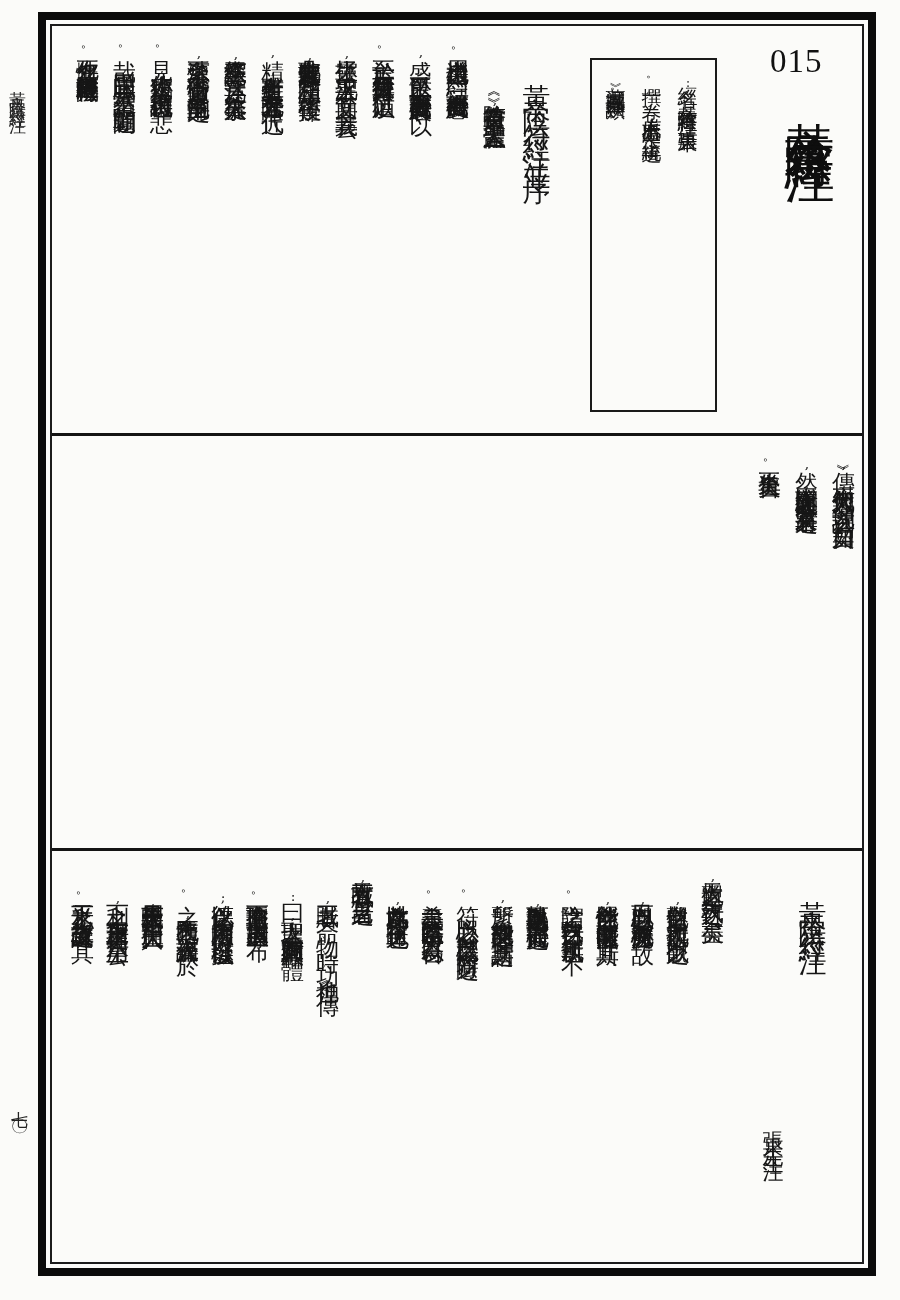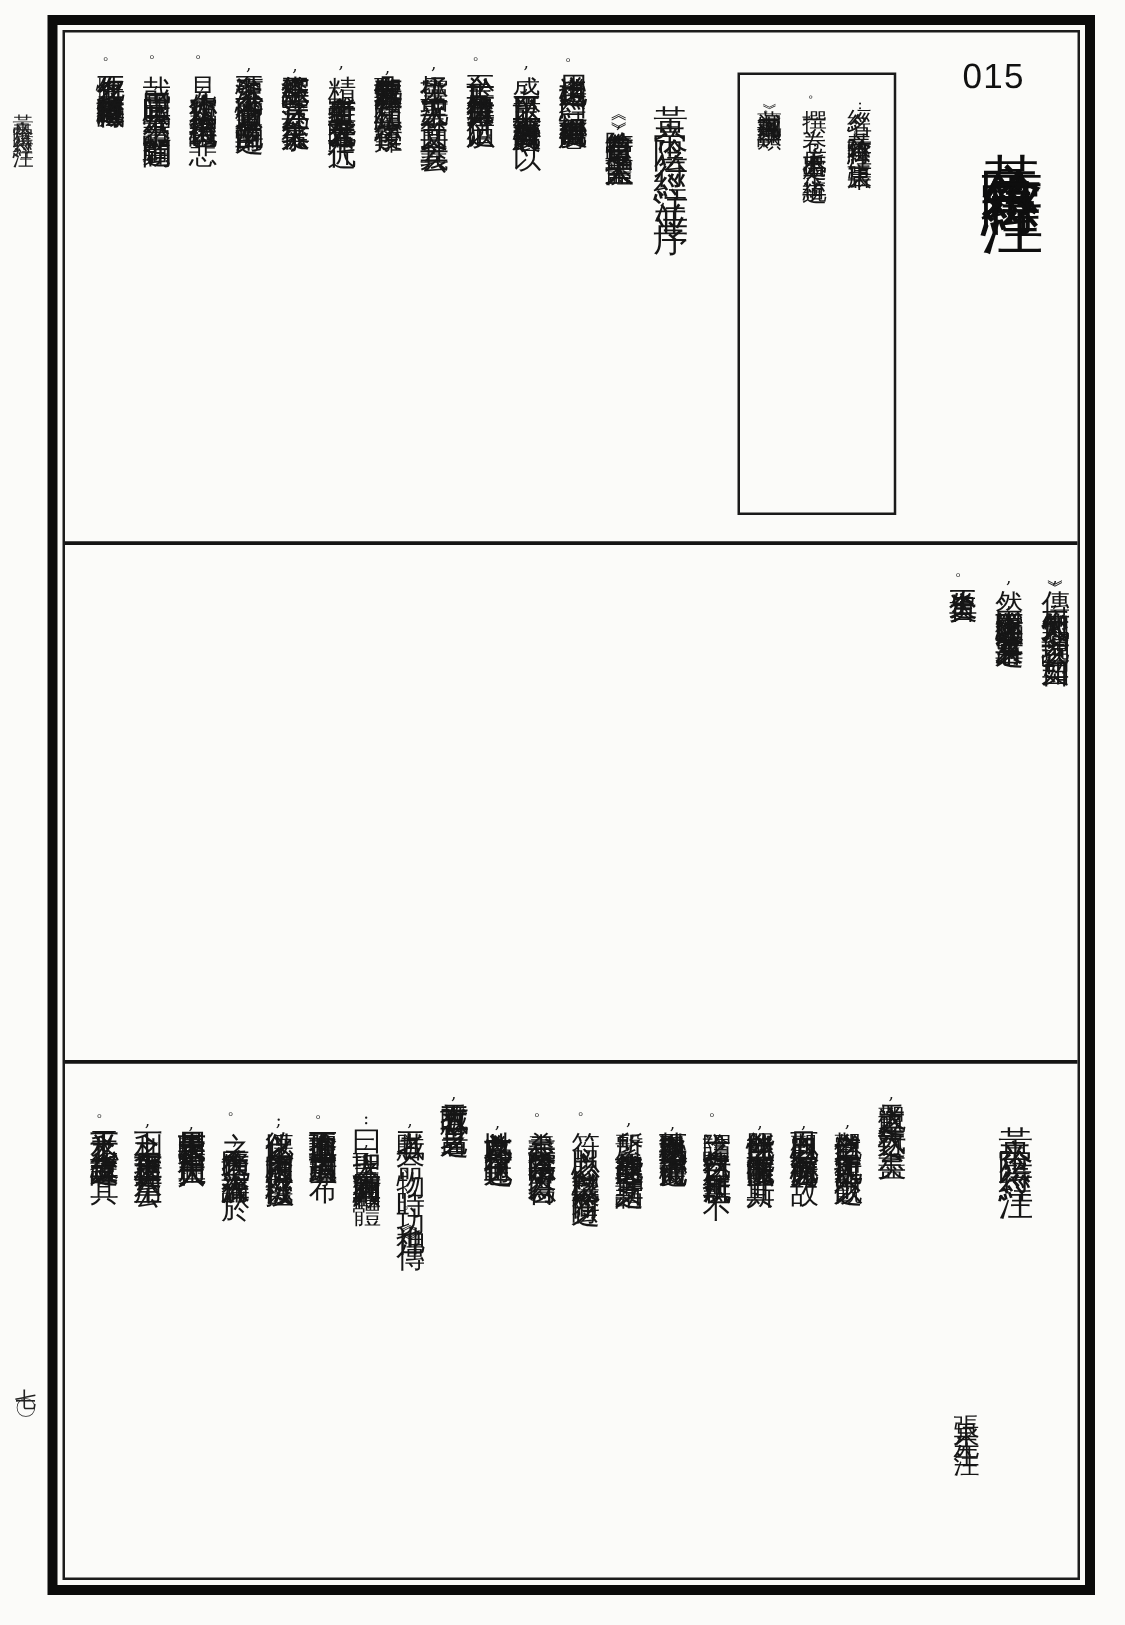--- a/index.html
+++ b/index.html
@@ -35,22 +35,22 @@
   .rule-2 { top:822px; }
 
   
   .sec { position:absolute; writing-mode:vertical-rl; text-orientation:upright; }
   .col { line-height:37px; font-size:23px; letter-spacing:0.5px; padding-top:16px; }
   .pn { font-size:60%; letter-spacing:0; }
 
   
   .masthead { position:absolute; left:714px; top:14px; width:88px; height:390px; }
   .masthead-number {
-    font-size:28px; line-height:42px; padding-left:4px;
-    font-family:Liberation Sans, sans-serif; color:#111;
+    font-size:33px; line-height:42px; padding-left:4px;
+    font-family:Liberation Serif, serif; color:#111;
     letter-spacing:1px;
   }
   .masthead-title {
     writing-mode:vertical-rl; text-orientation:upright;
     font-size:50px; letter-spacing:6px; line-height:88px;
     margin:0 auto; color:#0e0e0e; text-align:start;
   }
 
   
   .colophon {

